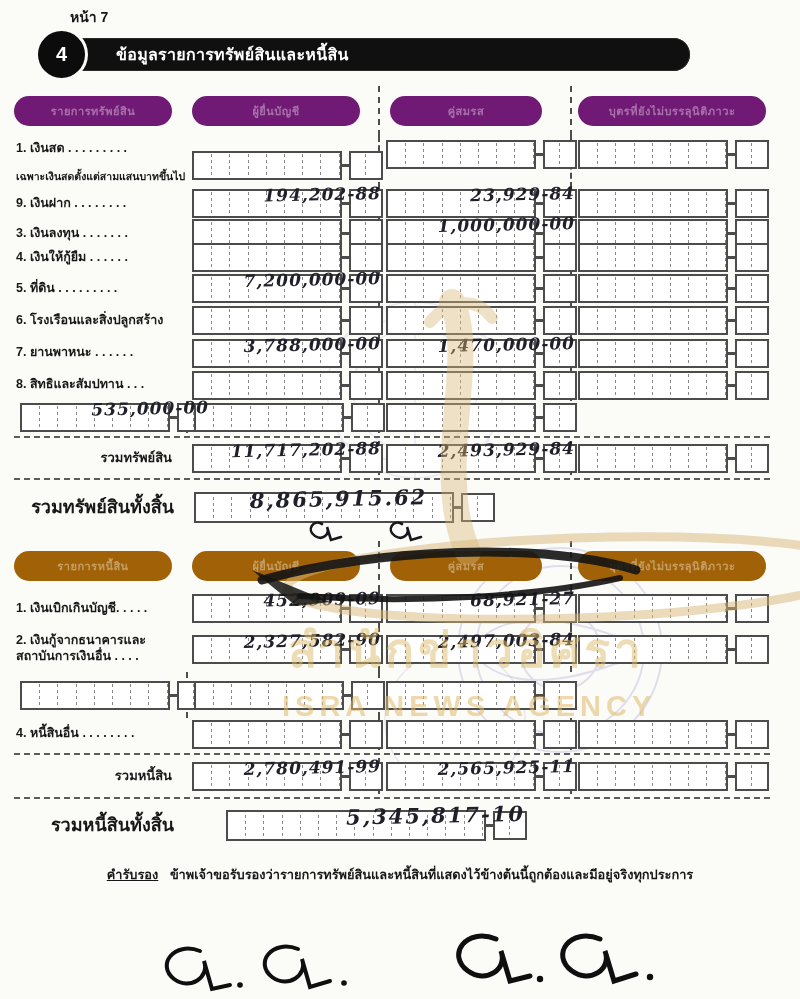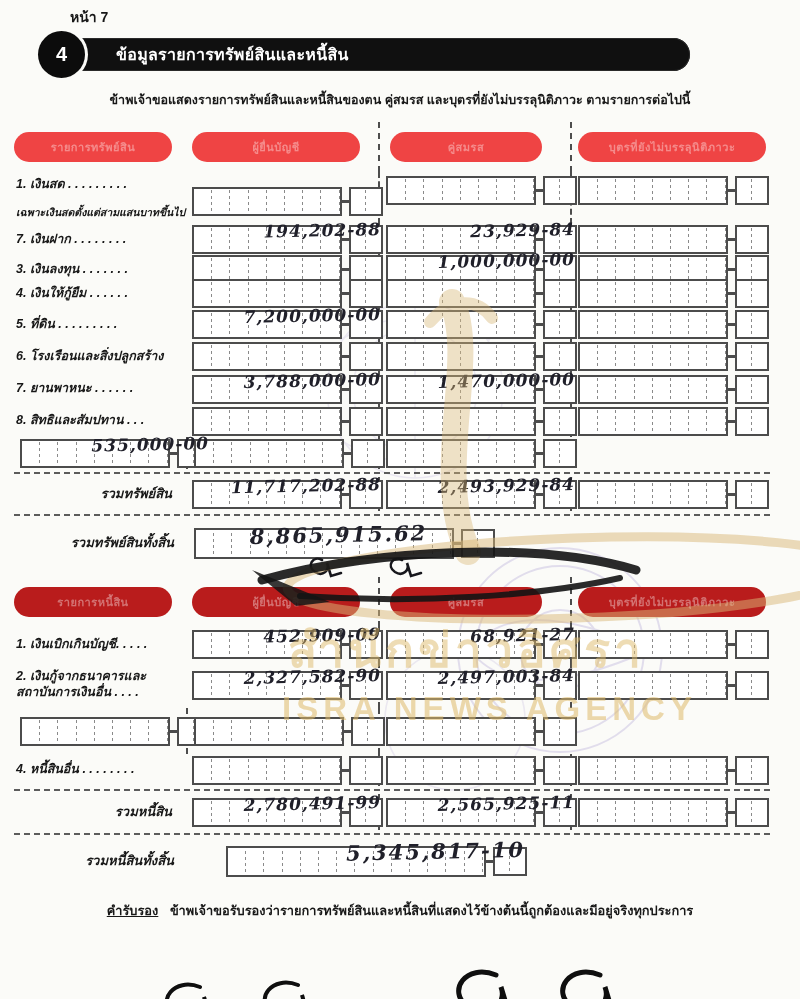--- a/index.html
+++ b/index.html
@@ -22,30 +22,30 @@
     color:#fff;font-size:20px;font-weight:bold;z-index:2;}
   .sectitle{position:absolute;left:76px;top:2px;height:33px;line-height:33px;color:#fff;
     font-weight:bold;font-size:16px;letter-spacing:.3px;z-index:2;}
 
   .intro{margin-top:14px;text-align:center;font-size:12.5px;font-weight:600;height:22px;}
 
   
   .trow{display:grid;grid-template-columns:172px 192px 192px 200px;align-items:center;margin-left:14px;width:766px;}
   .cell{height:100%;display:flex;align-items:center;}
   .sep{border-left:2px dashed #4d4d4d;}
-  .lab{font-size:12.5px;font-weight:600;line-height:1.25;padding-left:2px;font-style:italic;}
+  .lab{font-size:12.5px;font-weight:600;line-height:1.25;padding-left:2px;}
   .lab .note{font-size:10.5px;font-weight:600;display:block;margin-top:14px;}
   .lab2{display:block;}
   .labcell{align-self:center;}
 
   .pillrow{height:50px;margin-top:10px;}
   .pill{height:30px;border-radius:16px;display:flex;align-items:center;justify-content:center;
     color:rgba(255,255,255,.38);font-size:11px;font-weight:bold;letter-spacing:.5px;overflow:hidden;white-space:nowrap;}
-  .pill.dark{background:#ef4444;}
-  .pill.grey{background:#b91c1c;font-family:Liberation Mono, monospace;}
+  .pill.dark{background:#701a75;}
+  .pill.grey{background:#a16207;font-family:Liberation Mono, monospace;}
   .pw1{width:158px;}  .pw2{width:168px;margin-left:6px;} .pw3{width:152px;margin-left:10px;} .pw4{width:188px;margin-left:6px;}
 
   
   .bf{position:relative;display:flex;align-items:center;margin-left:6px;}
   .bmain{width:146px;height:25px;border:2px solid #4c4c4c;background:
      repeating-linear-gradient(0deg,#fff 0 3px,rgba(255,255,255,0) 3px 6px),
      repeating-linear-gradient(90deg,rgba(0,0,0,0) 0 17.2px,#8a8a8a 17.2px 18.2px);
      background-color:#fff;}
   .blink{width:7px;height:3px;background:#4c4c4c;}
   .bsat{width:30px;height:25px;border:2px solid #4c4c4c;background:
@@ -56,32 +56,32 @@
   .hand{position:absolute;left:0;right:0;top:-4px;text-align:right;padding-right:2px;
     font-family:"DejaVu Serif",serif;font-style:italic;font-weight:bold;font-size:17px;
     color:#20202a;letter-spacing:1px;transform:rotate(-1.2deg);white-space:nowrap;z-index:3;}
   .hand.big{font-size:21px;top:-6px;letter-spacing:2px;}
   .hand.center{text-align:center;padding-right:12px;}
 
   .hdash{border-top:2px dashed #5c5c5c;margin:3px 30px 3px 14px;height:0;}
 
   .totrow .lab{font-size:13px;text-align:right;width:100%;padding-right:14px;}
   .grandrow{display:flex;align-items:center;margin-left:14px;}
-  .grandrow .lab{font-size:13px;width:158px;text-align:right;padding-right:14px;}
+  .grandrow .lab{font-size:18px;width:158px;text-align:right;padding-right:14px;}
 
   
   .cert{margin-top:16px;text-align:center;font-size:12.8px;font-weight:600;}
   .cert .ct{font-weight:bold;text-decoration:underline;margin-right:8px;}
   .sigzone{position:relative;height:130px;margin-top:8px;}
   svg{display:block;}
 
   
   .wm{position:absolute;z-index:5;pointer-events:none;}
   .wm-thai{left:288px;top:612px;font-size:48px;font-weight:bold;color:rgba(222,186,105,.5);letter-spacing:4px;}
-  .wm-latin{left:282px;top:690px;font-size:33px;font-weight:bold;color:rgba(222,186,105,.55);letter-spacing:5px;}
+  .wm-latin{left:282px;top:690px;font-size:29px;font-weight:bold;color:rgba(222,186,105,.55);letter-spacing:5px;}
   .overlay-svg{position:absolute;left:0;top:0;z-index:4;pointer-events:none;}
   .underlay-svg{position:absolute;left:0;top:0;z-index:1;pointer-events:none;}
 </style>
 </head>
 <body>
 
 <svg class="underlay-svg" width="800" height="999">
   <g fill="none" stroke="#a79ad1" stroke-width="2" opacity="0.30">
     <circle cx="560" cy="650" r="102"></circle>
     <circle cx="560" cy="650" r="84"></circle>
@@ -99,21 +99,20 @@
 <div class="page">
 
   <div class="page-label">หน้า 7</div>
 
   <div class="secbar-wrap">
     <div class="secnum">4</div>
     <div class="secbar"></div>
     <div class="sectitle">ข้อมูลรายการทรัพย์สินและหนี้สิน</div>
   </div>
 
-  <div class="intro">ข้าพเจ้าขอแสดงรายการทรัพย์สินและหนี้สินของตน คู่สมรส และบุตรที่ยังไม่บรรลุนิติภาวะ ตามรายการต่อไปนี้</div>
 
   <div class="trow pillrow">
     <div class="cell">
         <div class="pill dark pw1">รายการทรัพย์สิน</div>
       </div>
     <div class="cell">
         <div class="pill dark pw2">ผู้ยื่นบัญชี</div>
       </div>
     <div class="cell sep">
         <div class="pill dark pw3">คู่สมรส</div>
@@ -151,21 +150,21 @@
           <div class="bmain"></div>
           <div class="blink"></div>
           <div class="bsat"></div>
           <span class="hand"></span>
         </div>
       </div>
   </div>
 
   <div class="trow" style="height:31px;">
     <div class="cell">
-        <div class="lab">7. เงินฝาก . . . . . . . .</div>
+        <div class="lab">9. เงินฝาก . . . . . . . .</div>
       </div>
     <div class="cell">
         <div class="bf">
           <div class="bmain"></div>
           <div class="blink"></div>
           <div class="bsat"></div>
           <span class="hand">194,202-88</span>
         </div>
       </div>
     <div class="cell sep">

